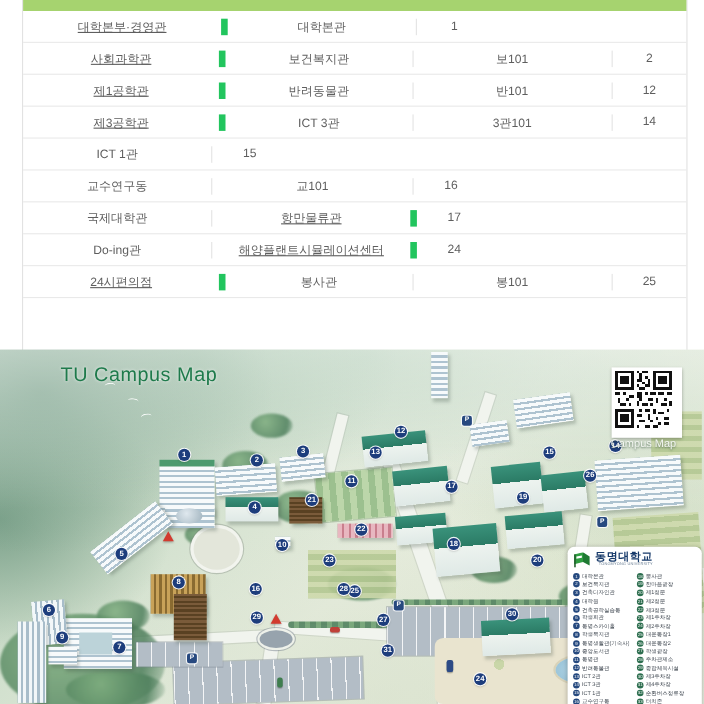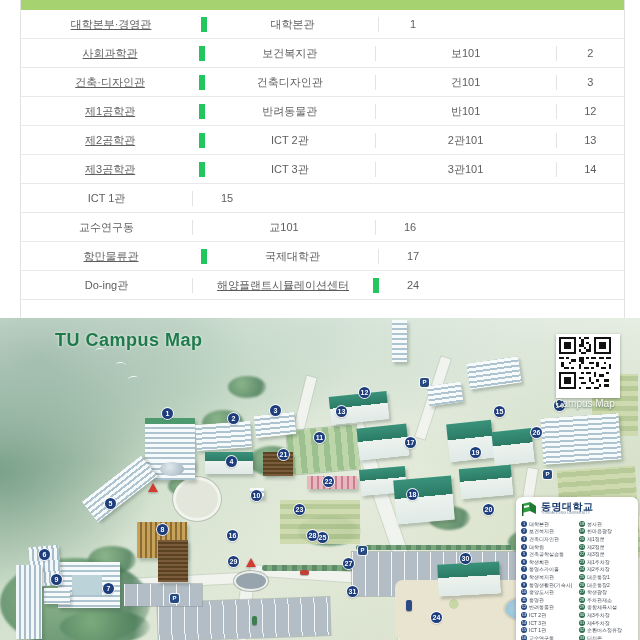--- a/index.html
+++ b/index.html
@@ -24,21 +24,21 @@
       radial-gradient(ellipse 300px 210px at 6% 12%, rgba(122,161,139,.9), rgba(122,161,139,0) 70%),
       radial-gradient(ellipse 260px 190px at 28% 4%, rgba(148,184,158,.7), rgba(148,184,158,0) 70%),
       radial-gradient(ellipse 220px 170px at 0% 48%, rgba(106,148,124,.8), rgba(106,148,124,0) 72%),
       radial-gradient(ellipse 320px 150px at 52% 2%, rgba(168,199,176,.62), rgba(168,199,176,0) 70%),
       radial-gradient(ellipse 340px 220px at 86% 8%, rgba(188,211,189,.55), rgba(188,211,189,0) 75%),
       radial-gradient(ellipse 320px 260px at 97% 55%, rgba(206,220,193,.5), rgba(206,220,193,0) 75%),
       radial-gradient(ellipse 420px 210px at 55% 98%, rgba(214,224,204,.55), rgba(214,224,204,0) 78%),
       linear-gradient(135deg,#b4ccba 0%,#cfdfcc 28%,#e6ecdd 55%,#e3e9d6 78%,#e8ece1 100%);}
   .mist{position:absolute;left:0;top:0;width:100%;height:45%;
         background:linear-gradient(to bottom,rgba(255,255,255,.4),rgba(255,255,255,0));}
-  .map-title{position:absolute;left:55px;top:12px;font-size:18px;font-weight:bold;
+  .map-title{position:absolute;left:55px;top:12px;font-size:18px;font-weight:normal;
              color:#1e7a4b;letter-spacing:.5px;text-shadow:0 0 3px rgba(255,255,255,.8);}
   .bird{position:absolute;width:10px;height:5px;border-top:1.5px solid rgba(255,255,255,.95);
         border-radius:50% 50% 0 0;transform:rotate(-4deg);}
 
   
   .bld{position:absolute;box-shadow:2px 3px 3px rgba(60,80,70,.28);}
   .wh{background:repeating-linear-gradient(180deg,#f7fafb 0 3px,#aec3d0 3px 5px);}
   .wv{background:repeating-linear-gradient(90deg,#f2f7f9 0 3px,#a8bdca 3px 5px);}
   .gb{background:linear-gradient(180deg,#3a927b 0%,#2b7b65 42%,#edf3ef 42%,#dfe9e6 100%);}
   .gold{background:repeating-linear-gradient(90deg,#c8a259 0 3px,#8a6b31 3px 5px);}
@@ -79,21 +79,21 @@
   .qr{position:absolute;left:556px;top:16px;width:58px;height:58px;background:#fff;padding:3px;
       box-shadow:0 1px 3px rgba(0,0,0,.3);z-index:7;}
   .qr-caption{position:absolute;left:548px;top:80px;width:74px;text-align:center;font-size:10px;
               color:#f4f7f2;text-shadow:0 1px 2px rgba(40,70,50,.8);z-index:7;}
 
   
   .legend{position:absolute;left:516px;top:179px;width:122px;height:170px;background:#fff;
           border-radius:6px 6px 0 0;box-shadow:0 1px 4px rgba(0,0,0,.25);z-index:8;padding:5px 4px 0 5px;box-sizing:border-box;}
   .lg-head{display:flex;align-items:center;gap:4px;margin-bottom:4px;}
   .lg-flag{width:16px;height:14px;flex:0 0 16px;}
-  .lg-names{line-height:1;}
+  .lg-names{line-height:1;text-align:right;}
   .lg-kr{font-size:10px;font-weight:bold;color:#173a6a;letter-spacing:.5px;}
   .lg-en{font-size:3.5px;color:#6b7f94;letter-spacing:.2px;}
   .lg-cols{display:flex;gap:3px;}
   .lg-col{width:50%;}
   .lg-item{display:flex;align-items:center;gap:2px;height:7.6px;}
   .lg-num{width:6px;height:6px;flex:0 0 6px;border-radius:50%;background:#25497f;color:#fff;
           font-size:4px;line-height:6px;text-align:center;}
   .lg-col.right .lg-num{background:#2d6e4f;}
   .lg-label{font-size:5px;color:#3f4750;white-space:nowrap;overflow:hidden;}
 </style>
@@ -108,61 +108,55 @@
         <div class="td c2">대학본관</div>
         <div class="td c4">1</div>
       </div>
       <div class="tr">
         <div class="td c1">사회과학관</div>
         <div class="td c2">보건복지관</div>
         <div class="td c3">보101</div>
         <div class="td c4">2</div>
       </div>
       <div class="tr">
-        <div class="td c1">건축·디자인관</div>
-        <div class="td c2">건축디자인관</div>
-        <div class="td c3">건101</div>
-        <div class="td c4">3</div>
-      </div>
-      <div class="tr">
         <div class="td c1">제1공학관</div>
         <div class="td c2">반려동물관</div>
         <div class="td c3">반101</div>
         <div class="td c4">12</div>
       </div>
       <div class="tr">
-        <div class="td c1">제2공학관</div>
-        <div class="td c2">ICT 2관</div>
-        <div class="td c3">2관101</div>
-        <div class="td c4">13</div>
-      </div>
-      <div class="tr">
         <div class="td c1">제3공학관</div>
         <div class="td c2">ICT 3관</div>
         <div class="td c3">3관101</div>
         <div class="td c4">14</div>
       </div>
       <div class="tr">
         <div class="td c2">ICT 1관</div>
         <div class="td c4">15</div>
       </div>
       <div class="tr">
         <div class="td c2">교수연구동</div>
         <div class="td c3">교101</div>
         <div class="td c4">16</div>
       </div>
       <div class="tr">
+        <div class="td c2">국제대학관</div>
         <div class="td c1">항만물류관</div>
-        <div class="td c2">국제대학관</div>
         <div class="td c4">17</div>
       </div>
       <div class="tr">
         <div class="td c2">Do-ing관</div>
         <div class="td c1">해양플랜트시뮬레이션센터</div>
         <div class="td c4">24</div>
+      </div>
+      <div class="tr">
+        <div class="td c1">24시편의점</div>
+        <div class="td c2">봉사관</div>
+        <div class="td c3">봉101</div>
+        <div class="td c4">25</div>
       </div>
     </div>
 </div>
 
 <div class="map">
   <div class="mist"></div>
 
   <span class="bird" style="left:95px;top:30px;"></span>
   <span class="bird" style="left:116px;top:44px;transform:rotate(6deg);"></span>
   <span class="bird" style="left:142px;top:26px;"></span>

